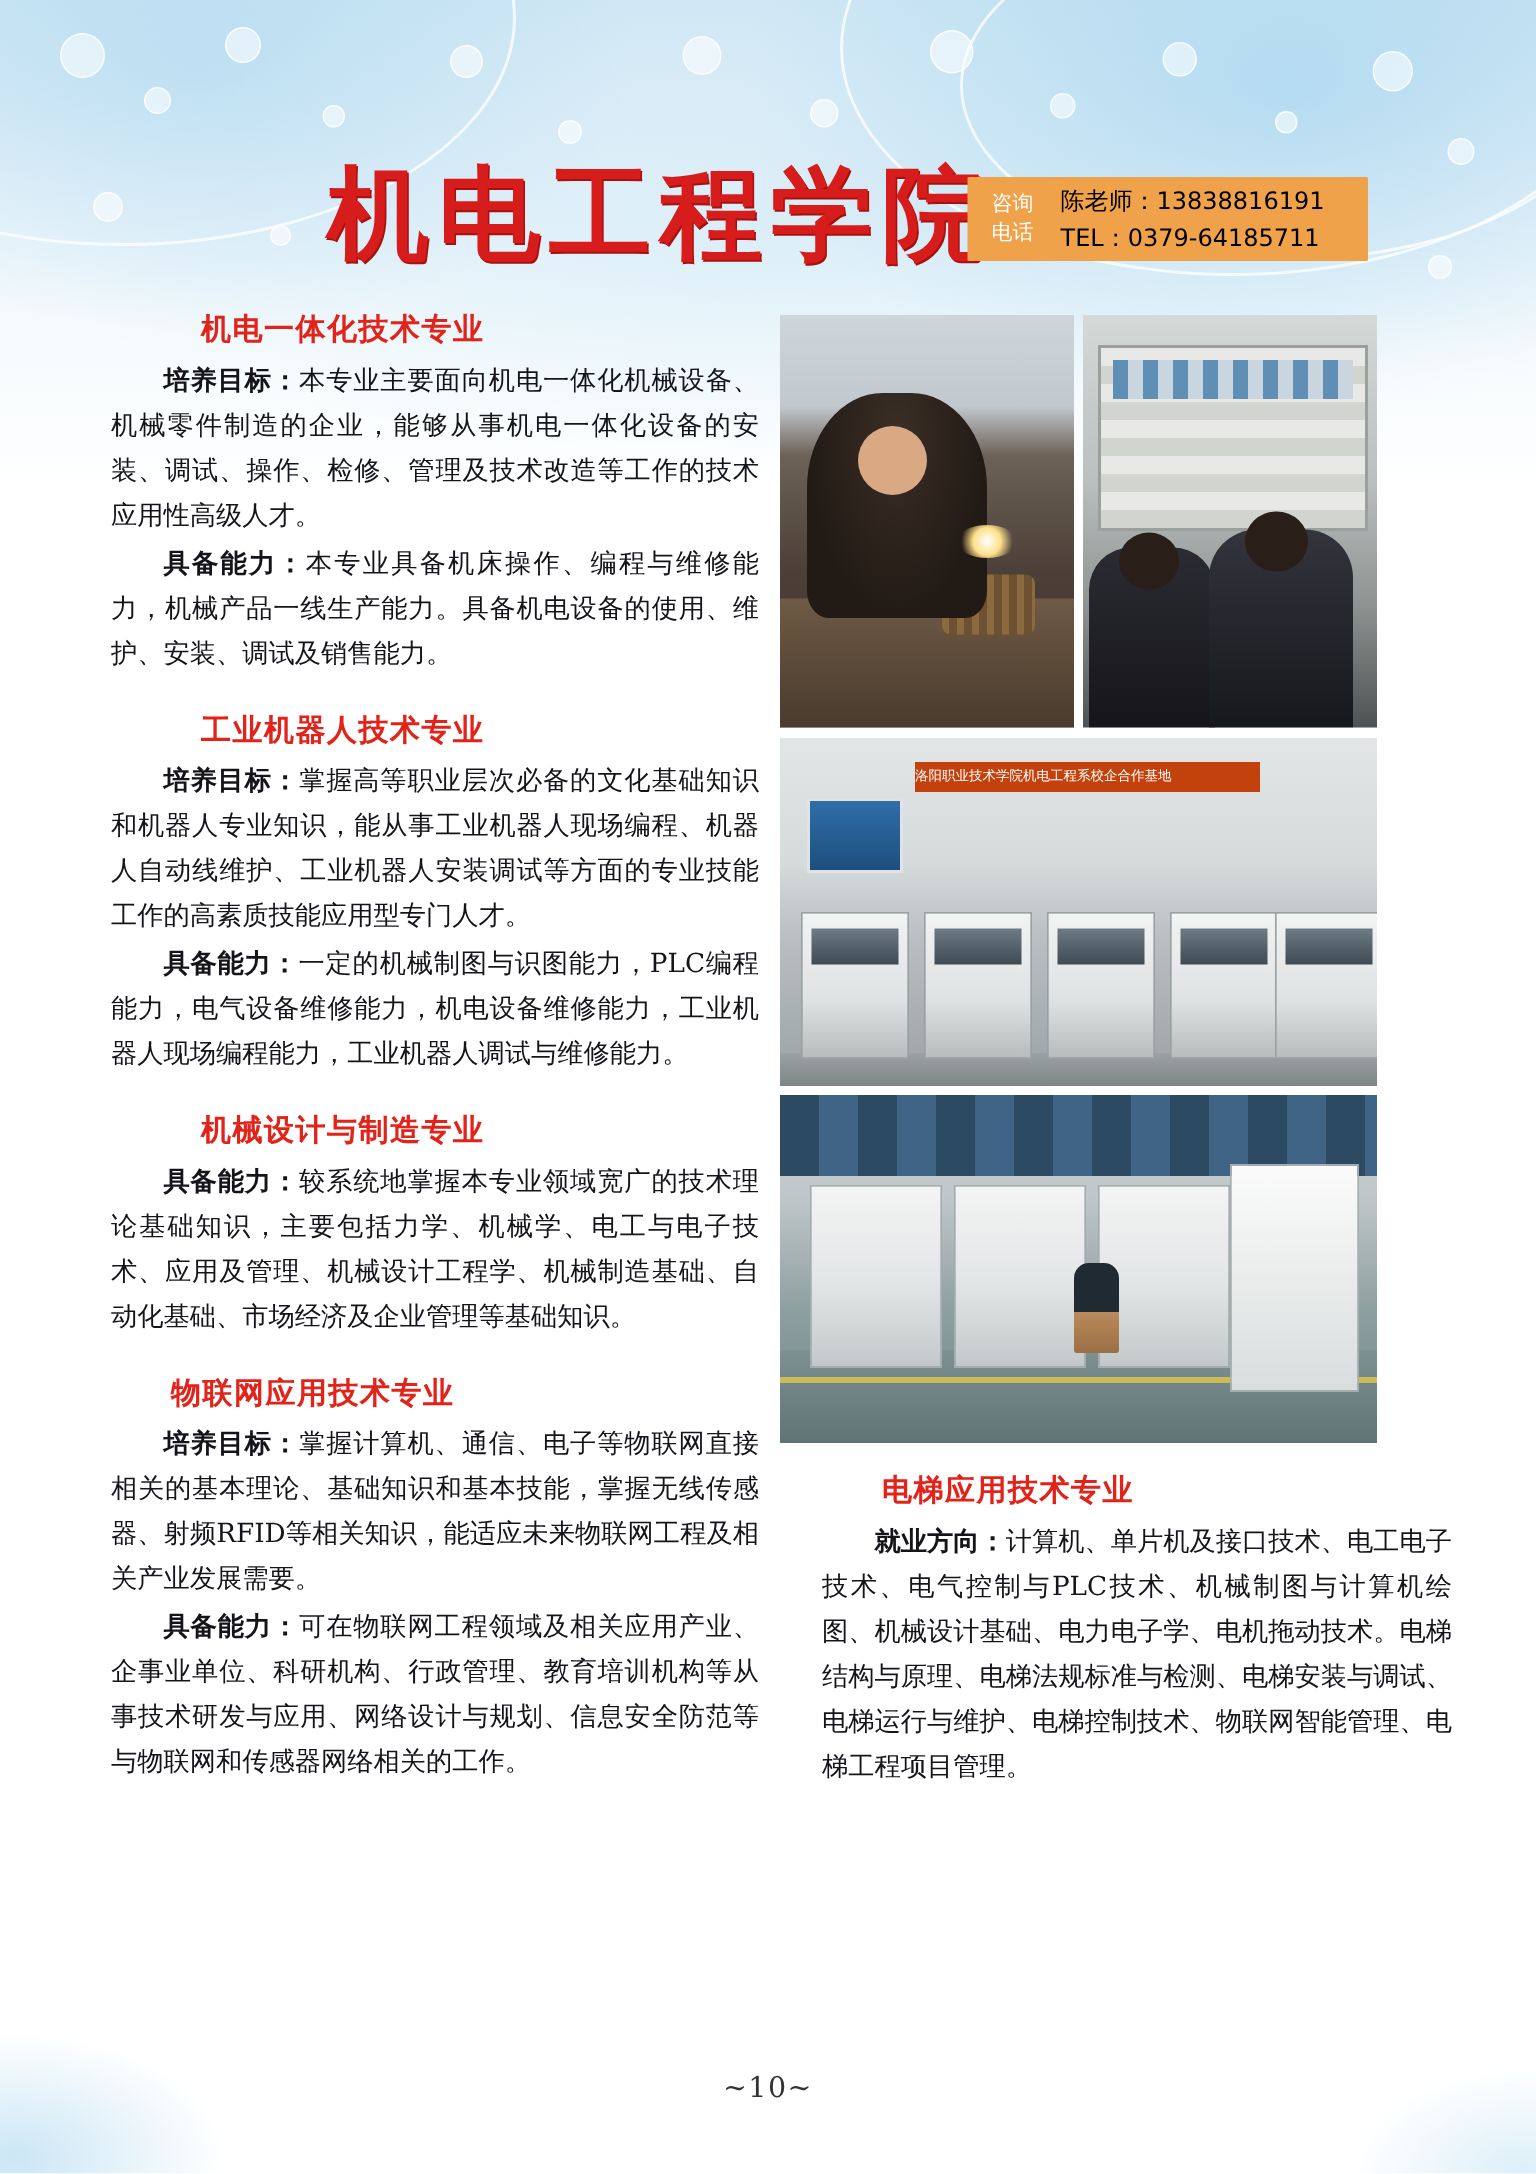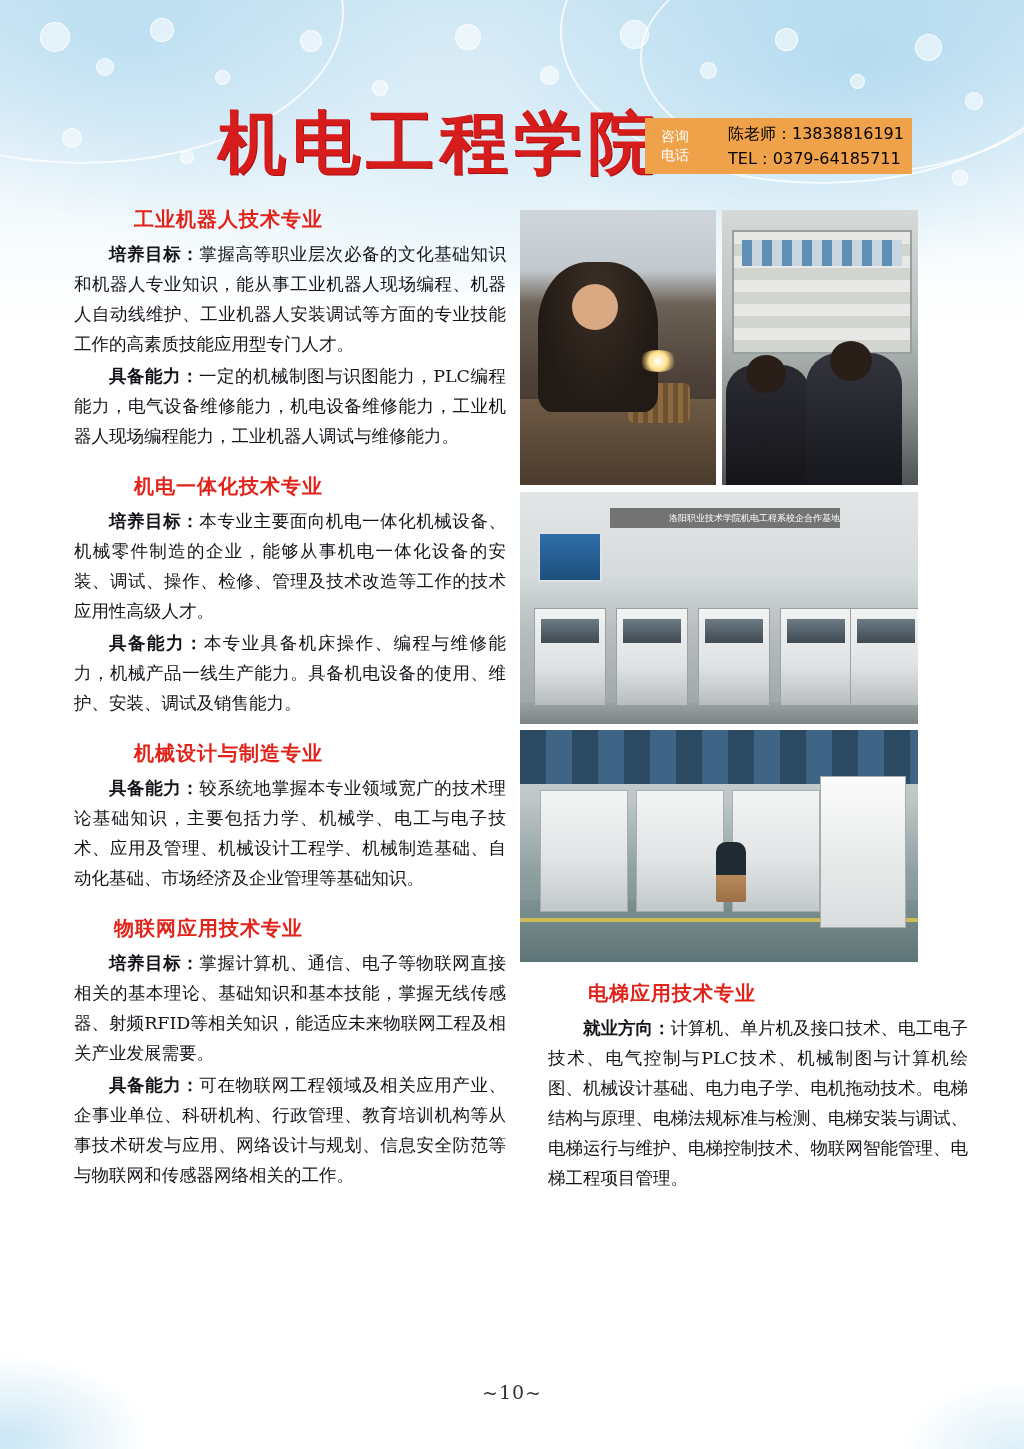--- a/index.html
+++ b/index.html
@@ -74,21 +74,20 @@
   .contact-box {
     position: absolute;
     left: 645px;
     top: 118px;
     width: 267px;
     height: 56px;
     background: #f0a24a;
     display: flex;
     align-items: center;
     border-radius: 1px;
-    gap: 21px;
   }
   .contact-label {
     width: 48px;
     margin-left: 6px;
     color: #ffffff;
     font-size: 14px;
     line-height: 19px;
     font-family: "DejaVu Sans", sans-serif;
     text-align: center;
   }
@@ -211,21 +210,21 @@
   .ph-2 .h1 { position:absolute; left:24px; bottom:92px; width:40px; height:38px; background:#2a1f18; border-radius:50%; }
   .ph-2 .h2 { position:absolute; left:108px; bottom:104px; width:42px; height:40px; background:#2a1f18; border-radius:50%; }
 
   
   .ph-3 .bg {
     position:absolute; inset:0;
     background: linear-gradient(180deg,#e3e6e7 0%, #d5dadb 36%, #b9bfc0 58%, #9aa2a3 100%);
   }
   .ph-3 .banner {
     position:absolute; left:90px; top:16px; width:230px; height:20px;
-    background:#737373; color:#fff; font-size:9px; line-height:20px; text-align:right;
+    background:#c2410c; color:#fff; font-size:9px; line-height:20px; text-align:left;
     font-family:"DejaVu Sans", sans-serif; white-space:nowrap; overflow:hidden;
   }
   .ph-3 .mach {
     position:absolute; bottom:18px; width:70px; height:96px;
     background: linear-gradient(180deg,#f2f3f3 0%, #dfe2e3 60%, #b7bcbd 100%);
     border:1px solid #9aa1a2;
   }
   .ph-3 .mach:after{
     content:""; position:absolute; left:6px; top:10px; right:6px; height:24px;
     background: linear-gradient(180deg,#6d7b85,#3f4a52);
@@ -326,29 +325,29 @@
   </div>
   <div class="contact-info">
     <div>陈老师：13838816191</div>
     <div>TEL：0379-64185711</div>
   </div>
 </div>
 
 <div class="col-left">
 
   <div class="block">
+    <div class="sec-title indent">机电一体化技术专业</div>
+    <p class="para ind"><span class="lead">培养目标：</span><span>本专业主要面向机电一体化机械设备、机械零件制造的企业，能够从事机电一体化设备的安装、调试、操作、检修、管理及技术改造等工作的技术应用性高级人才。</span></p>
+    <p class="para ind"><span class="lead">具备能力：</span><span>本专业具备机床操作、编程与维修能力，机械产品一线生产能力。具备机电设备的使用、维护、安装、调试及销售能力。</span></p>
+  </div>
+
+  <div class="block">
     <div class="sec-title indent">工业机器人技术专业</div>
     <p class="para ind"><span class="lead">培养目标：</span><span>掌握高等职业层次必备的文化基础知识和机器人专业知识，能从事工业机器人现场编程、机器人自动线维护、工业机器人安装调试等方面的专业技能工作的高素质技能应用型专门人才。</span></p>
     <p class="para ind"><span class="lead">具备能力：</span><span>一定的机械制图与识图能力，PLC编程能力，电气设备维修能力，机电设备维修能力，工业机器人现场编程能力，工业机器人调试与维修能力。</span></p>
-  </div>
-
-  <div class="block">
-    <div class="sec-title indent">机电一体化技术专业</div>
-    <p class="para ind"><span class="lead">培养目标：</span><span>本专业主要面向机电一体化机械设备、机械零件制造的企业，能够从事机电一体化设备的安装、调试、操作、检修、管理及技术改造等工作的技术应用性高级人才。</span></p>
-    <p class="para ind"><span class="lead">具备能力：</span><span>本专业具备机床操作、编程与维修能力，机械产品一线生产能力。具备机电设备的使用、维护、安装、调试及销售能力。</span></p>
   </div>
 
   <div class="block">
     <div class="sec-title indent">机械设计与制造专业</div>
     <p class="para ind"><span class="lead">具备能力：</span><span>较系统地掌握本专业领域宽广的技术理论基础知识，主要包括力学、机械学、电工与电子技术、应用及管理、机械设计工程学、机械制造基础、自动化基础、市场经济及企业管理等基础知识。</span></p>
   </div>
 
   <div class="block">
     <div class="sec-title indent2">物联网应用技术专业</div>
     <p class="para ind"><span class="lead">培养目标：</span><span>掌握计算机、通信、电子等物联网直接相关的基本理论、基础知识和基本技能，掌握无线传感器、射频RFID等相关知识，能适应未来物联网工程及相关产业发展需要。</span></p>

